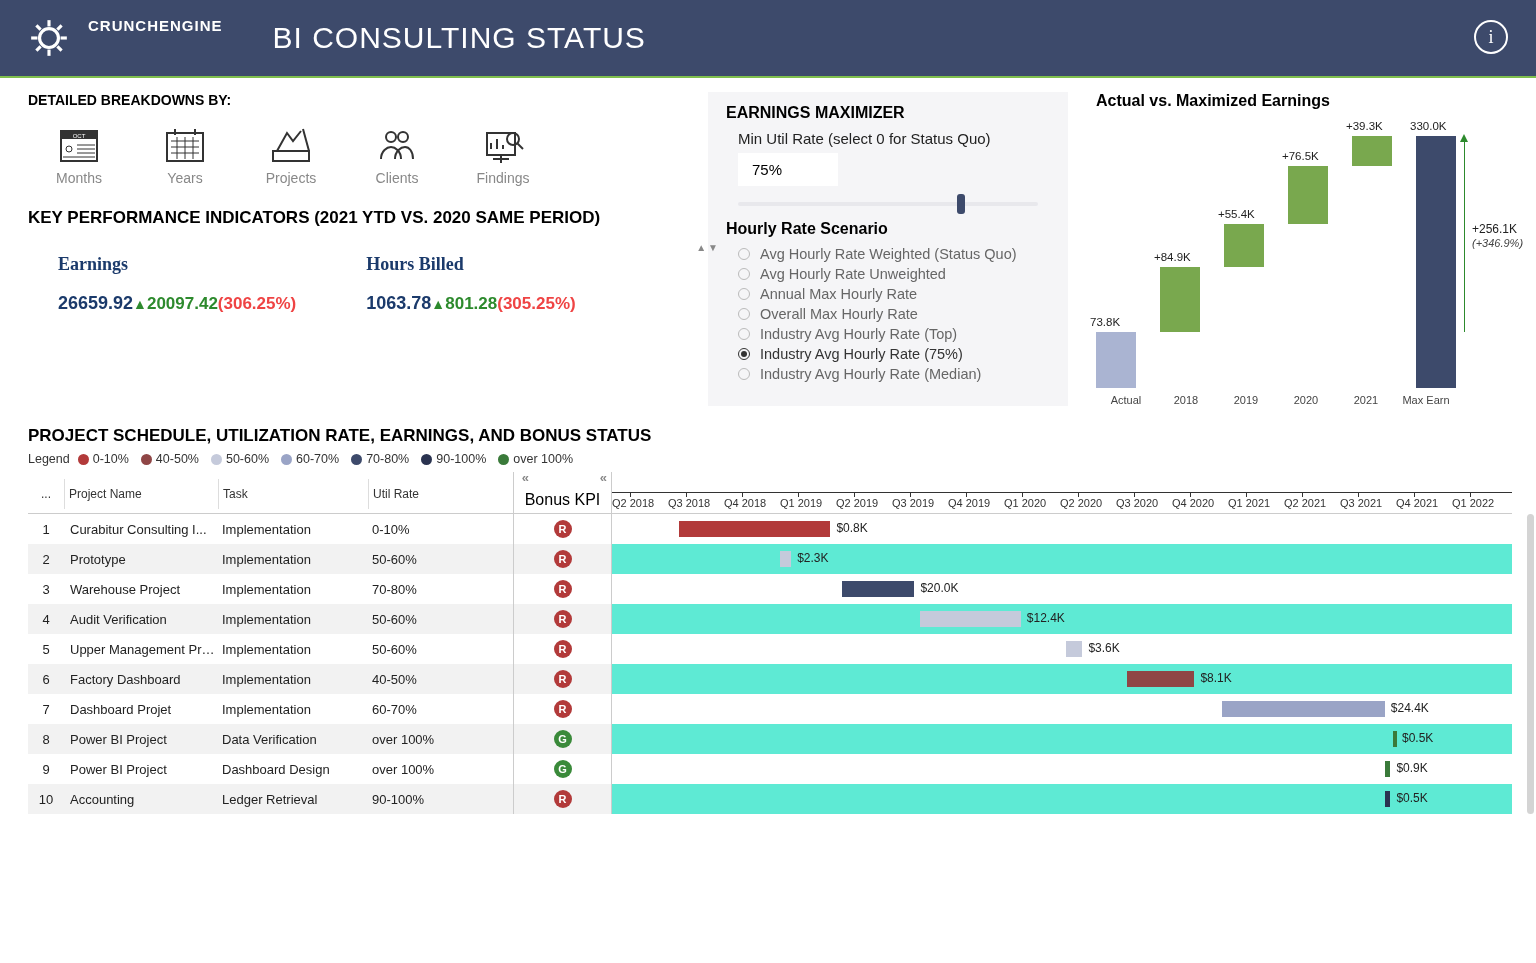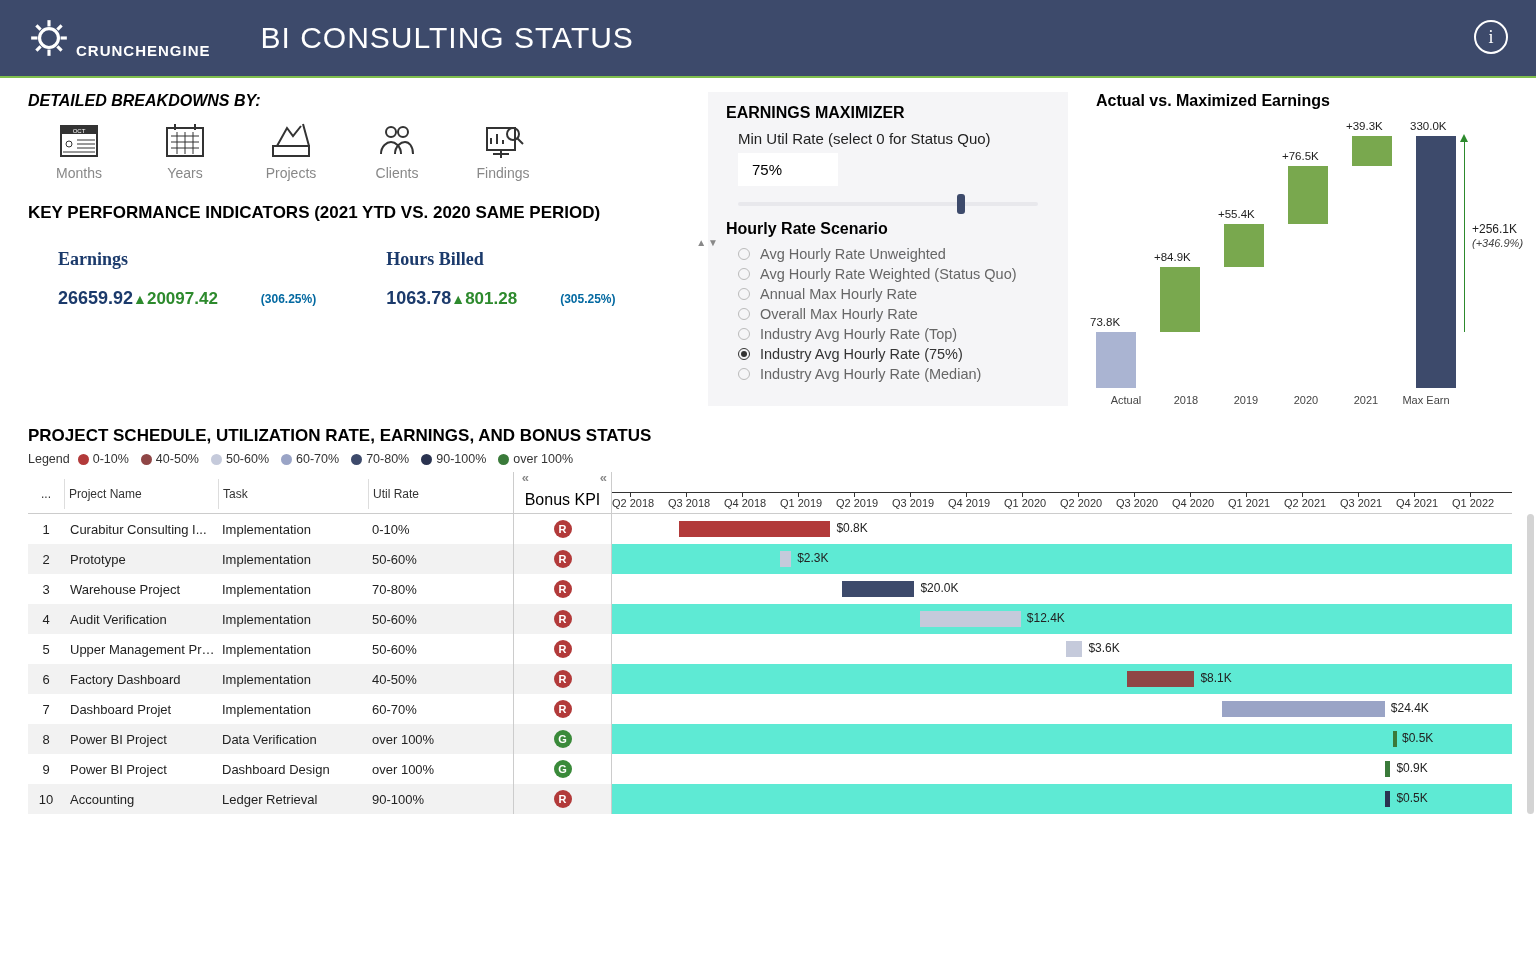--- a/index.html
+++ b/index.html
@@ -1,48 +1,48 @@
 <!DOCTYPE html>
 <html><head>
 <meta charset="utf-8">
 <style>
   * { box-sizing: border-box; margin: 0; padding: 0; font-family: "Segoe UI", Arial, sans-serif; }
   body { width: 1536px; height: 963px; background: #fff; overflow: hidden; }
 
   
   .header { background: #3d4a6b; height: 78px; display: flex; align-items: center; padding: 0 28px; position: relative; border-bottom: 2px solid #7fbf4d; }
-  .logo { display: flex; align-items: flex-end; gap: 6px; color: #fff; }
+  .logo { display: flex; align-items: flex-start; gap: 18px; color: #fff; }
   .logo svg { width: 42px; height: 42px; }
   .logo-text { font-size: 15px; letter-spacing: 1px; font-weight: 600; }
   .page-title { color: #fff; font-size: 30px; font-weight: 300; margin-left: 50px; letter-spacing: 1px; }
   .info-btn { position: absolute; right: 28px; top: 20px; width: 34px; height: 34px; border: 2px solid #fff; border-radius: 50%; display: flex; align-items: center; justify-content: center; color: #fff; font-size: 18px; font-family: Georgia, serif; cursor: pointer; }
 
   
   .main { padding: 14px 28px; display: grid; grid-template-columns: 690px 350px 468px; gap: 0; }
 
   
-  .breakdowns-title { font-size: 16px; font-weight: 700; margin-bottom: 4px; font-style: italic; }
+  .breakdowns-title { font-size: 14px; font-weight: 700; margin-bottom: 11px; }
   .breakdown-row { display: flex; gap: 16px; padding: 4px 6px; }
   .bk-item { display: flex; flex-direction: column; align-items: center; gap: 4px; width: 90px; color: #555; cursor: pointer; }
   .bk-item svg { width: 48px; height: 44px; }
   .bk-item span { font-size: 14px; text-align: center; line-height: 1.1; color: #888; }
 
   
   .kpi-title { font-size: 17px; font-weight: 700; margin-top: 18px; }
   .kpi-sort { position: absolute; right: 0; top: 0; display: flex; gap: 2px; color: #888; }
   .kpi-sort span { font-size: 10px; cursor: pointer; }
   .kpi-container { position: relative; padding-right: 80px; }
   .kpi-cards { display: flex; gap: 70px; margin-top: 26px; padding-left: 30px; }
   .kpi-card {}
   .kpi-name { font-family: Georgia, serif; font-size: 18px; font-weight: 700; color: #1b3a6b; }
   .kpi-vals { display: flex; gap: 0; align-items: center; margin-top: 18px; font-family: Georgia, serif; font-weight: 700; }
   .kpi-current { color: #1b3a6b; font-size: 18px; }
   .kpi-arrow { color: #2d8a2d; font-size: 14px; }
   .kpi-prev { color: #2d8a2d; font-size: 17px; }
-  .kpi-pct { color: #0369a1; font-size: 12px; margin-left: 43px; }
+  .kpi-pct { color: #ef4444; font-size: 17px; }
 
   
   .maximizer { background: #f5f5f7; padding: 12px 18px 14px 18px; margin-left: -10px; }
   .max-title { font-size: 16px; font-weight: 700; }
   .max-sub { font-size: 15px; color: #222; margin: 8px 0 6px 12px; }
   .max-input { background: #fff; padding: 8px 14px; width: 100px; font-size: 15px; margin-left: 12px; }
   .slider-track { position: relative; height: 4px; background: #e8e8ec; margin: 16px 12px 14px 12px; border-radius: 2px; }
   .slider-thumb { position: absolute; width: 8px; height: 20px; background: #3d4a6b; border-radius: 3px; top: -8px; }
   .rate-title { font-size: 16px; font-weight: 700; margin: 8px 0 6px 0; }
   .rate-row { display: flex; align-items: center; gap: 10px; padding: 2px 0 2px 12px; cursor: pointer; }
@@ -239,25 +239,25 @@
     <div class="max-title">EARNINGS MAXIMIZER</div>
     <div class="max-sub">Min Util Rate (select 0 for Status Quo)</div>
     <div class="max-input">75%</div>
     <div class="slider-track">
       <div class="slider-thumb" id="slider-thumb" style="left: 73%;"></div>
     </div>
     <div class="rate-title">Hourly Rate Scenario</div>
     <div id="rate-options">
         <div class="rate-row">
           <span class="radio"></span>
+          <span class="lbl">Avg Hourly Rate Weighted (Status Quo)</span>
+        </div>
+        <div class="rate-row">
+          <span class="radio"></span>
           <span class="lbl">Avg Hourly Rate Unweighted</span>
-        </div>
-        <div class="rate-row">
-          <span class="radio"></span>
-          <span class="lbl">Avg Hourly Rate Weighted (Status Quo)</span>
         </div>
         <div class="rate-row">
           <span class="radio"></span>
           <span class="lbl">Annual Max Hourly Rate</span>
         </div>
         <div class="rate-row">
           <span class="radio"></span>
           <span class="lbl">Overall Max Hourly Rate</span>
         </div>
         <div class="rate-row">

